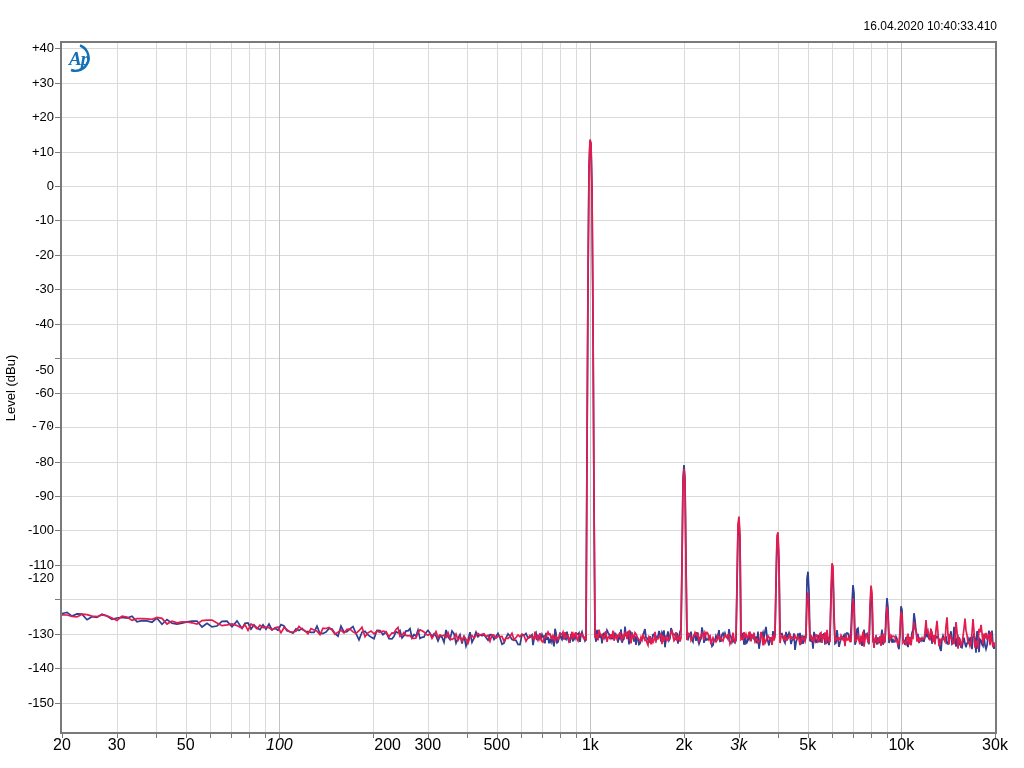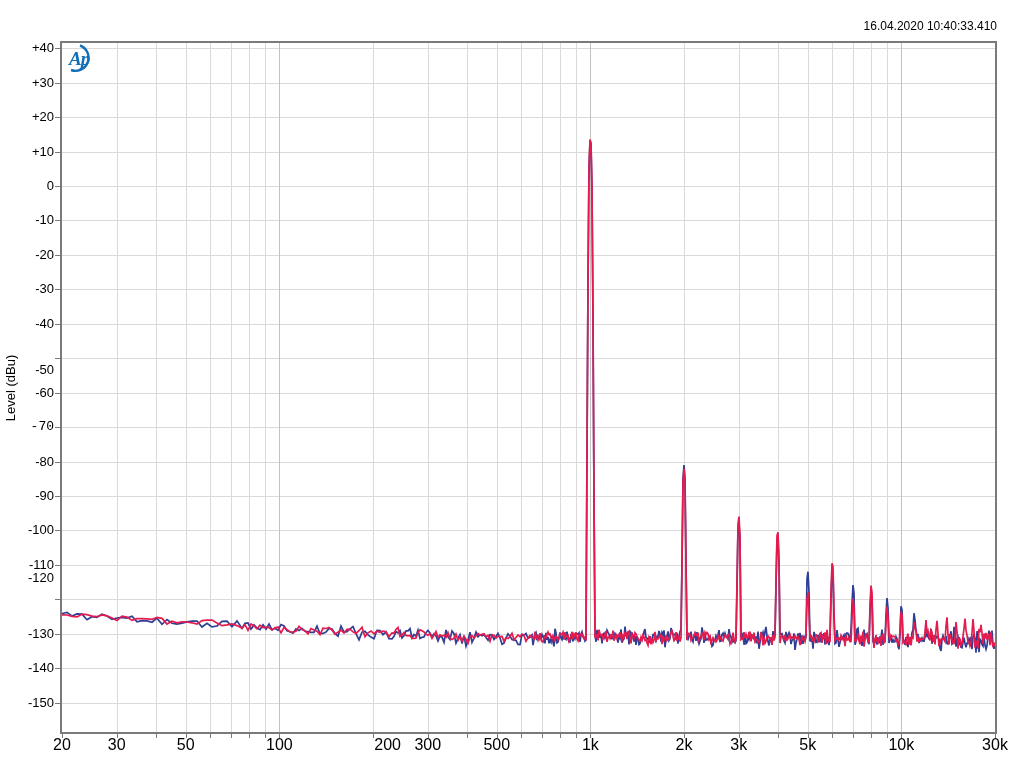--- a/index.html
+++ b/index.html
@@ -154,24 +154,24 @@
       <div class="xtick-mark" style="left: 832px;"></div>
       <div class="xtick-mark" style="left: 853px;"></div>
       <div class="xtick-mark" style="left: 871px;"></div>
       <div class="xtick-mark" style="left: 887px;"></div>
       <div class="xtick-mark" style="left: 901px;"></div>
       <div class="xtick-mark" style="left: 62px;"></div>
       <div class="xtick-mark" style="left: 995px;"></div>
       <div class="xtick-label" style="left: 34px;">20</div>
       <div class="xtick-label" style="left: 88.7644px;">30</div>
       <div class="xtick-label" style="left: 157.759px;">50</div>
-      <div class="xtick-label" style="left: 251.38px;">100</div>
+      <div class="xtick-label" style="left: 251.38px; font-style: italic;">100</div>
       <div class="xtick-label" style="left: 345px; text-align: right;">200</div>
       <div class="xtick-label" style="left: 399.764px;">300</div>
       <div class="xtick-label" style="left: 468.759px;">500</div>
       <div class="xtick-label" style="left: 562.38px;">1k</div>
       <div class="xtick-label" style="left: 656px;">2k</div>
-      <div class="xtick-label" style="left: 710.764px;">3k</div>
+      <div class="xtick-label" style="left: 710.764px; font-style: italic;">3k</div>
       <div class="xtick-label" style="left: 779.759px;">5k</div>
       <div class="xtick-label" style="left: 873.38px;">10k</div>
       <div class="xtick-label" style="left: 967px;">30k</div>
     </div>
 </div>
 
 </body></html>

